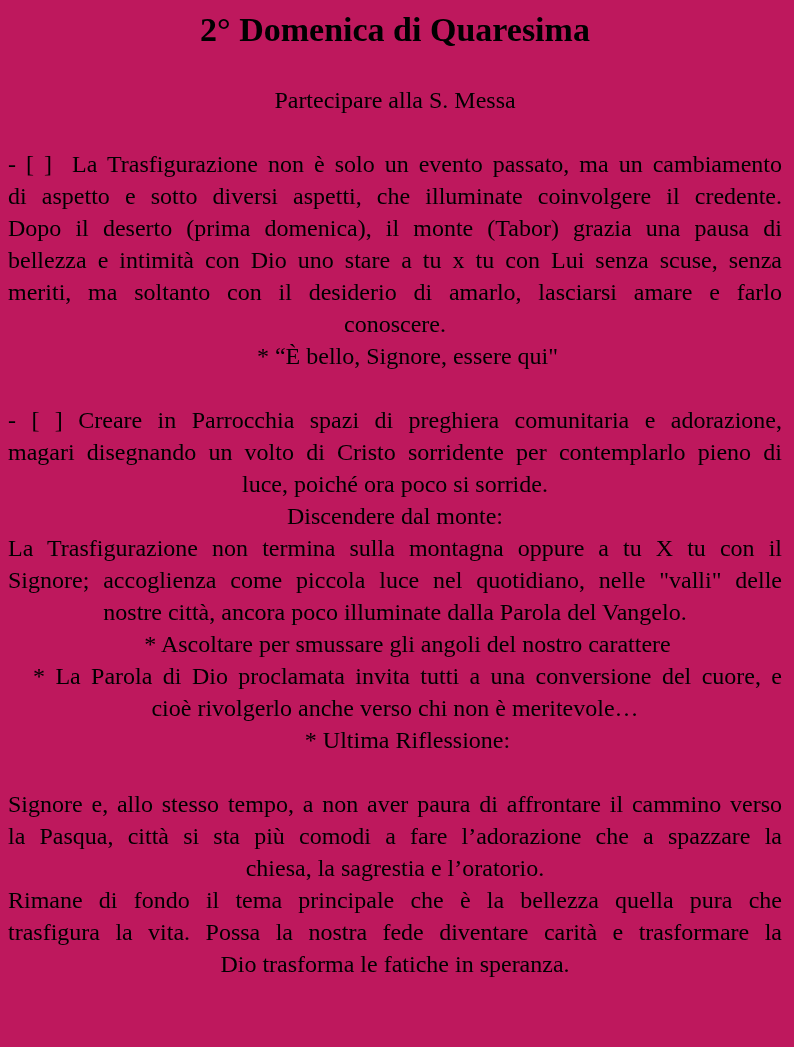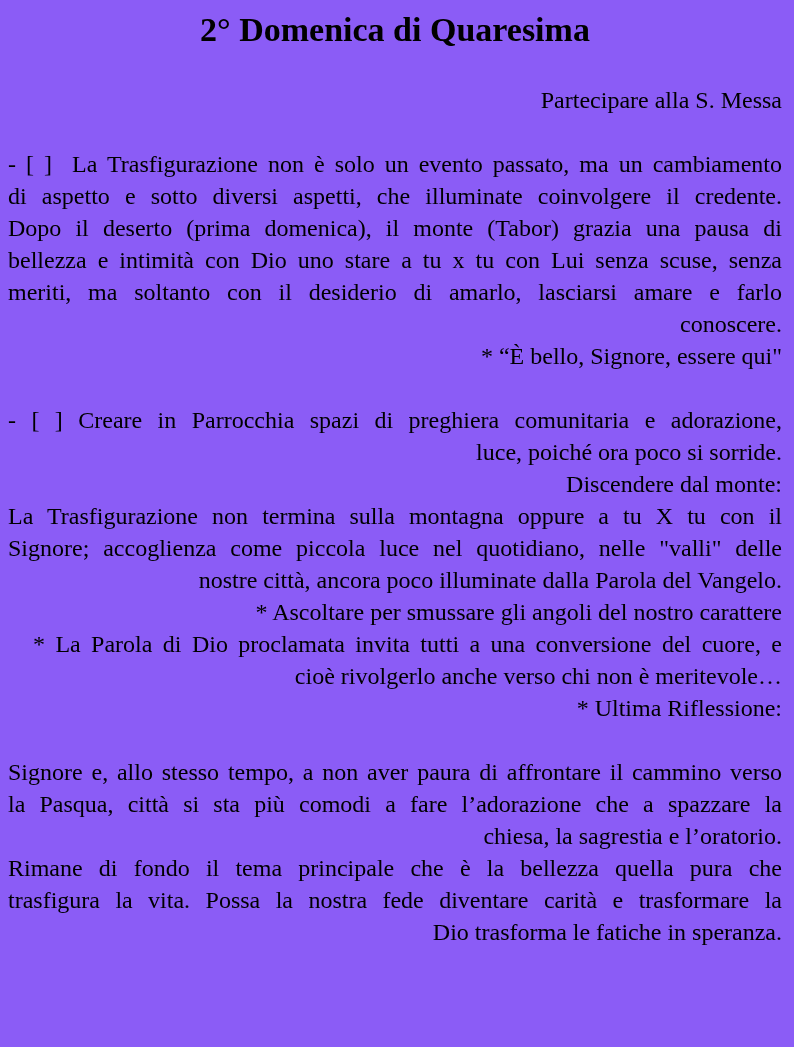--- a/index.html
+++ b/index.html
@@ -6,21 +6,21 @@
     margin: 0;
     padding: 0;
     background: #ffffff;
   }
   .page {
     position: relative;
     width: 794px;
     height: 1047px;
     box-sizing: border-box;
     padding: 8px 12px 0 8px;
-    background: #8b5cf6;
+    background: #be185d;
     color: #000000;
     font-family: "Liberation Serif", "DejaVu Serif", serif;
     font-size: 24px;
     overflow: hidden;
   }
   .doc-title {
     margin: 0;
     font-size: 34px;
     font-weight: bold;
     line-height: 44px;
@@ -29,21 +29,21 @@
   }
   .doc-body {
     width: 100%;
   }
   .spacer {
     height: 32px;
   }
   .line {
     height: 32px;
     line-height: 32px;
-    text-align: right;
+    text-align: center;
   }
   .line.stretch {
     text-align: justify;
     text-align-last: justify;
     -moz-text-align-last: justify;
   }
   .line.indent {
     padding-left: 25px;
   }
 </style>
@@ -58,20 +58,21 @@
       <div class="spacer"></div>
       <div class="line stretch">- [&nbsp;]&nbsp; La Trasfigurazione non è solo un evento passato, ma un cambiamento</div>
       <div class="line stretch">di aspetto e sotto diversi aspetti, che illuminate coinvolgere il credente.</div>
       <div class="line stretch">Dopo il deserto (prima domenica), il monte (Tabor) grazia una pausa di</div>
       <div class="line stretch">bellezza e intimità con Dio uno stare a tu x tu con Lui senza scuse, senza</div>
       <div class="line stretch">meriti, ma soltanto con il desiderio di amarlo, lasciarsi amare e farlo</div>
       <div class="line">conoscere.</div>
       <div class="line indent">* “È bello, Signore, essere qui"</div>
       <div class="spacer"></div>
       <div class="line stretch">- [&nbsp;] Creare in Parrocchia spazi di preghiera comunitaria e adorazione,</div>
+      <div class="line stretch">magari disegnando un volto di Cristo sorridente per contemplarlo pieno di</div>
       <div class="line">luce, poiché ora poco si sorride.</div>
       <div class="line">Discendere dal monte:</div>
       <div class="line stretch">La Trasfigurazione non termina sulla montagna oppure a tu X tu con il</div>
       <div class="line stretch">Signore; accoglienza come piccola luce nel quotidiano, nelle "valli" delle</div>
       <div class="line">nostre città, ancora poco illuminate dalla Parola del Vangelo.</div>
       <div class="line indent">* Ascoltare per smussare gli angoli del nostro carattere</div>
       <div class="line stretch indent">* La Parola di Dio proclamata invita tutti a una conversione del cuore, e</div>
       <div class="line">cioè rivolgerlo anche verso chi non è meritevole…</div>
       <div class="line indent">* Ultima Riflessione:</div>
       <div class="spacer"></div>

